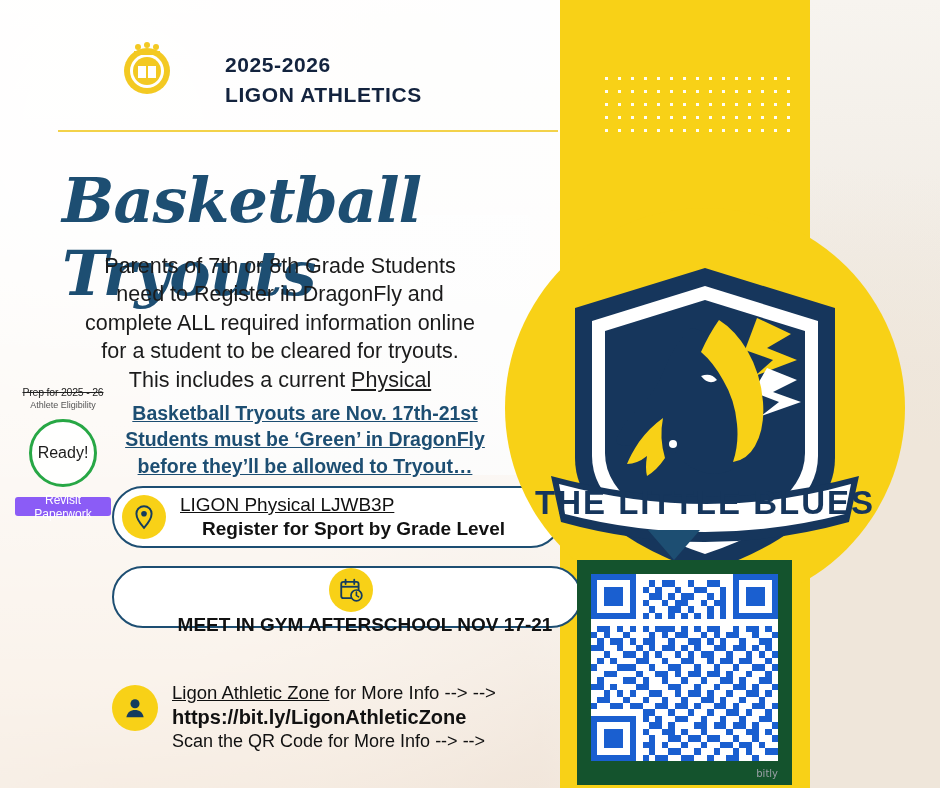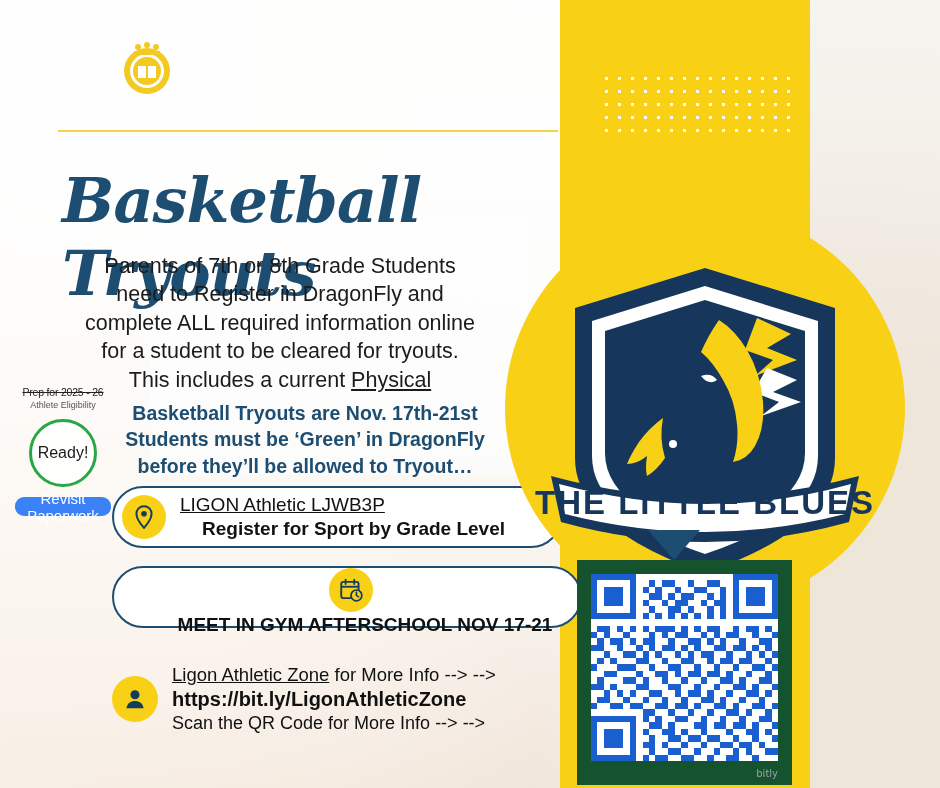--- a/index.html
+++ b/index.html
@@ -74,38 +74,38 @@
 
   
   .para{
     position:absolute;left:80px;top:252px;width:400px;
     text-align:center;color:#1b1b1b;font-size:21.5px;line-height:1.32;
   }
   .para u{text-decoration:underline;}
 
   .subpara{
     position:absolute;left:110px;top:400px;width:390px;
-    text-align:center;color:#1d4e72;font-size:19.5px;font-weight:bold;line-height:1.35;
+    text-align:center;color:#1d4e72;font-size:19.5px;font-weight:bold;line-height:1.35;text-decoration:underline;
   }
 
   
   .dfly{
     position:absolute;left:8px;top:386px;width:110px;height:140px;
     text-align:center;
   }
   .dfly .t1{font-size:10.5px;color:#222;text-decoration:line-through;letter-spacing:-.2px;}
   .dfly .t2{font-size:9px;color:#555;margin-top:2px;}
   .ready-circle{
     width:62px;height:62px;border-radius:50%;border:3px solid #27a745;
     margin:9px auto 0;display:flex;align-items:center;justify-content:center;
     color:#1c1c1c;font-size:16px;background:rgba(255,255,255,.9);
   }
   .revisit{
-    margin:10px auto 0;width:96px;height:19px;background:#3b82f6;border-radius:9px;
-    color:#fff;font-size:15px;display:flex;align-items:center;justify-content:center;
+    margin:10px auto 0;width:96px;height:19px;background:#8b5cf6;border-radius:3px;
+    color:#fff;font-size:12px;display:flex;align-items:center;justify-content:center;
   }
 
   
   .info-row{
     position:absolute;display:flex;align-items:center;
     background:#ffffff;border:2px solid #1d4e72;border-radius:34px;
     height:62px;box-sizing:border-box;
   }
   .info-row .ico{
     width:44px;height:44px;border-radius:50%;background:#f8d117;
@@ -119,21 +119,21 @@
   #row-dragonfly{left:112px;top:486px;width:450px;}
   #row-gym{left:112px;top:566px;width:470px;flex-direction:column;}
 
   .info-plain{
     position:absolute;left:112px;top:664px;width:480px;display:flex;align-items:center;
   }
   .info-plain .ico{
     width:46px;height:46px;border-radius:50%;background:#f8d117;
     display:flex;align-items:center;justify-content:center;flex:0 0 auto;
   }
-  .info-plain .txt{margin-left:14px;color:#111;}
+  .info-plain .txt{margin-left:14px;color:#111;margin-top:18px;}
   .info-plain .p1{font-size:18.5px;}
   .info-plain .p2{font-size:20px;font-weight:bold;margin:2px 0;}
   .info-plain .p3{font-size:18px;}
 
   
   .logo-circle{
     position:absolute;left:505px;top:208px;width:400px;height:400px;border-radius:50%;
     background:#f8d117;
     box-shadow:0 0 0 10px rgba(255,255,255,.0);
   }
@@ -175,20 +175,24 @@
       <path d="M31 28v12" stroke="#f3c922" stroke-width="1.4"></path>
       <g fill="#f3c922">
         <circle cx="22" cy="9" r="3"></circle>
           <circle cx="31" cy="7" r="3"></circle>
           <circle cx="40" cy="9" r="3"></circle>
         <path d="M18 13h26v4H18z"></path>
       </g>
     </svg>
   </div>
 
+  <div class="header-text">
+    <div>2025-2026</div>
+    <div>LIGON ATHLETICS</div>
+  </div>
 
   <div class="rule"></div>
 
   <div class="title">Basketball Tryouts</div>
 
   <div class="para">
     <span>Parents of 7th or 8th Grade Students need to Register in DragonFly and complete ALL required information online for a student to be cleared for tryouts. This includes a current </span><u>Physical</u>
   </div>
 
   <div class="subpara">Basketball Tryouts are Nov. 17th-21st Students must be ‘Green’ in DragonFly before they’ll be allowed to Tryout…</div>
@@ -201,21 +205,21 @@
   </div>
 
   <div class="info-row" id="row-dragonfly">
     <div class="ico">
       <svg viewBox="0 0 24 24" width="26" height="26">
         <path d="M12 2C8.1 2 5 5.1 5 9c0 5.2 7 13 7 13s7-7.8 7-13c0-3.9-3.1-7-7-7z" fill="none" stroke="#143c5e" stroke-width="1.8"></path>
         <circle cx="12" cy="9" r="2.6" fill="#143c5e"></circle>
       </svg>
     </div>
     <div class="txt">
-      <div class="l1 u">LIGON Athletic LJWB3P</div>
+      <div class="l1 u">LIGON Physical LJWB3P</div>
       <div class="l2">Register for Sport by Grade Level</div>
     </div>
   </div>
 
   <div class="info-row" id="row-gym">
     <div class="ico">
       <svg viewBox="0 0 24 24" width="26" height="26">
         <rect x="3" y="4.5" width="16" height="15" rx="2" fill="none" stroke="#143c5e" stroke-width="1.7"></rect>
         <path d="M3 9h16" stroke="#143c5e" stroke-width="1.7"></path>
         <path d="M7 2.5v4M15 2.5v4" stroke="#143c5e" stroke-width="1.7" stroke-linecap="round"></path>

